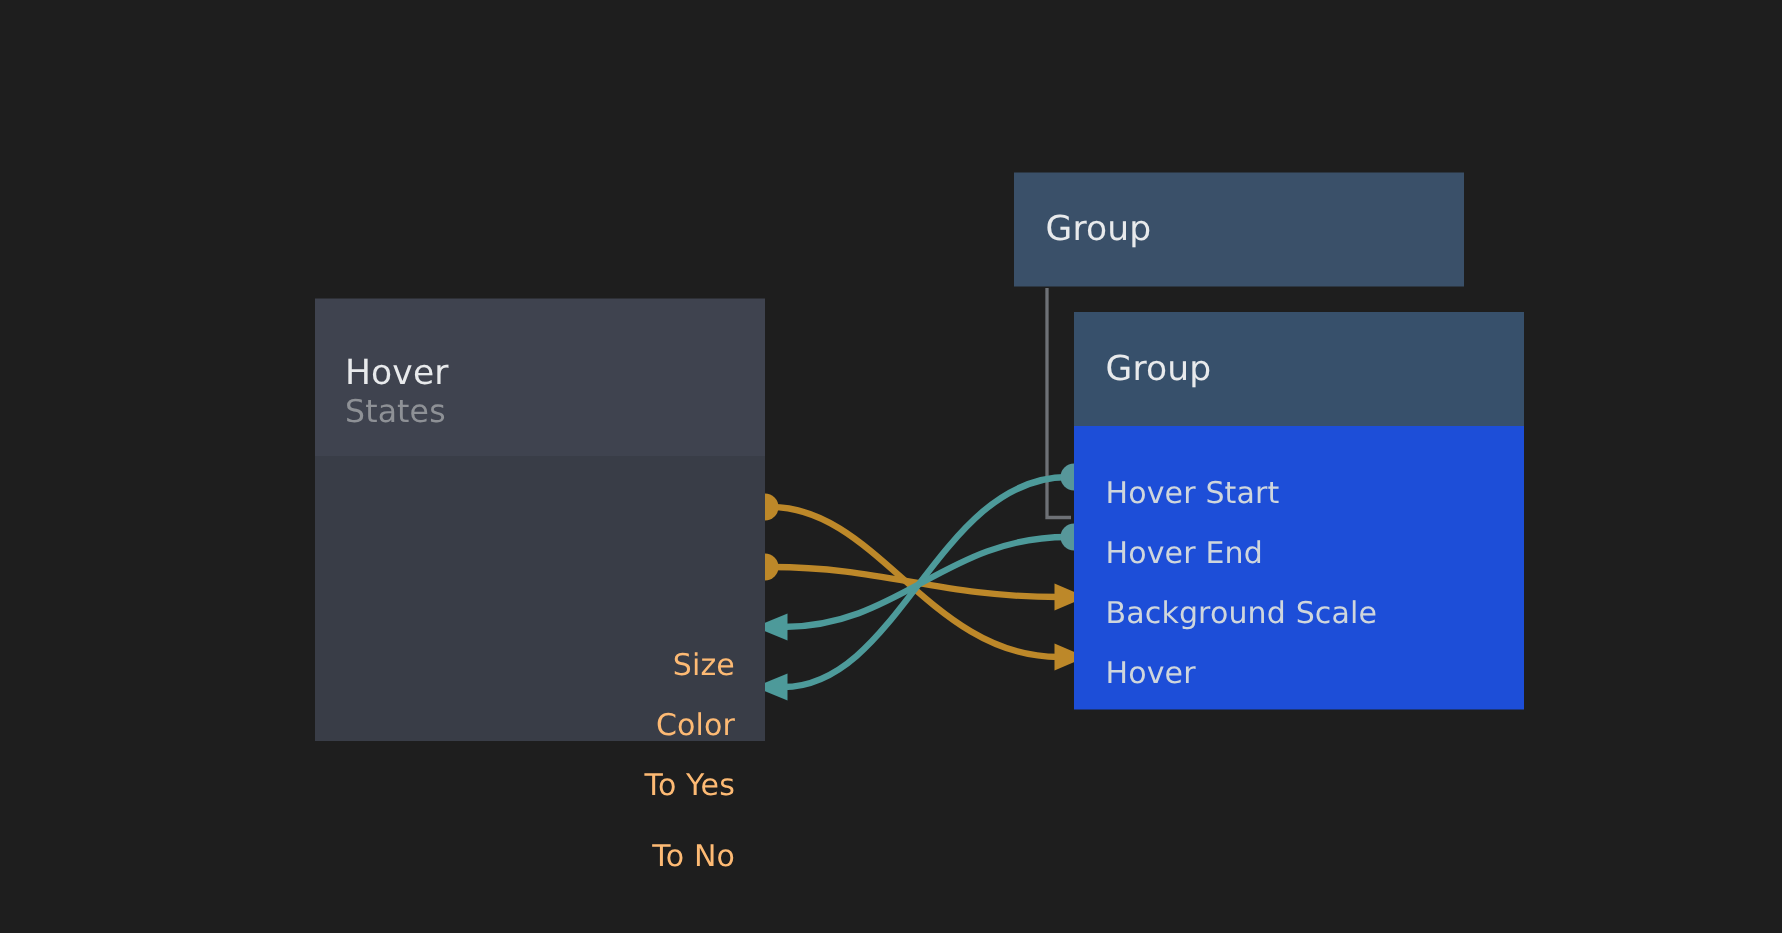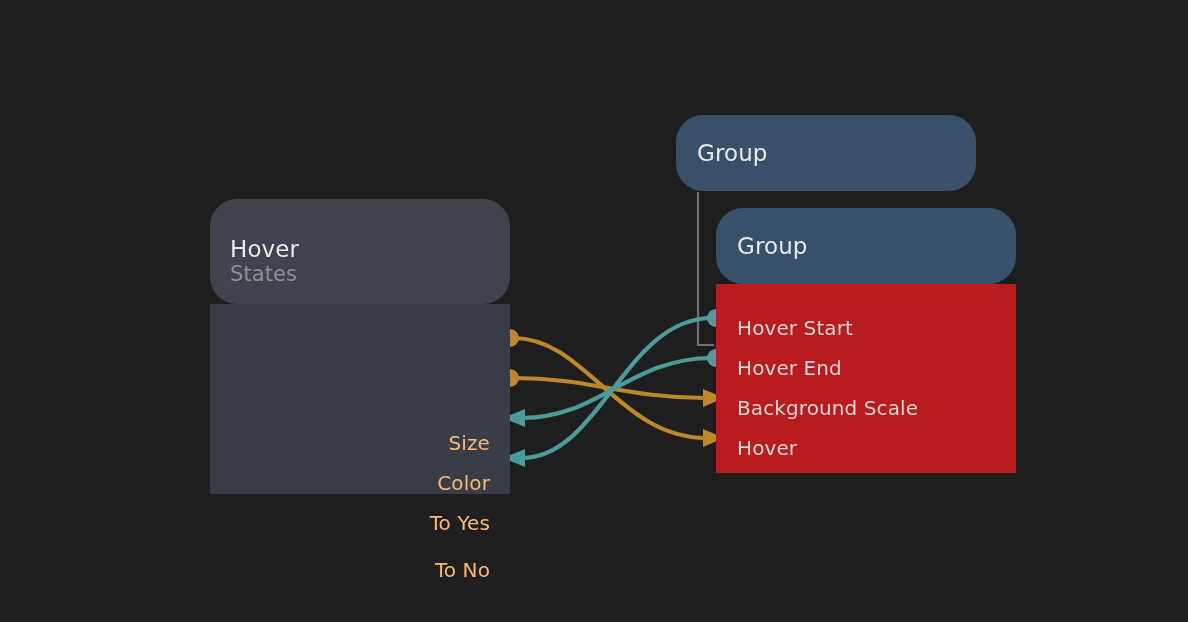--- a/index.html
+++ b/index.html
@@ -31,21 +31,20 @@
   .node {
     position: absolute;
     box-sizing: border-box;
   }
   .node-header {
     box-sizing: border-box;
     width: 100%;
     display: flex;
     flex-direction: column;
     justify-content: center;
-    border-radius: 27px;
   }
   .node-title {
     font-size: 23px;
     color: #e8eaec;
     line-height: 1.16;
     font-weight: 400;
     letter-spacing: 0.1px;
   }
   .node-subtitle {
     font-size: 21px;
@@ -114,21 +113,21 @@
     width: 300px;
     height: 265px;
   }
   #node-group-inner .node-header {
     height: 76px;
     background: #37506b;
     padding-left: 21px;
   }
   #node-group-inner .node-body {
     height: 189px;
-    background: #b91c1c;
+    background: #1d4ed8;
   }
   .port-row-in {
     position: absolute;
     left: 0;
     height: 20px;
     display: flex;
     align-items: center;
     justify-content: flex-start;
     padding-left: 21px;
     box-sizing: border-box;

